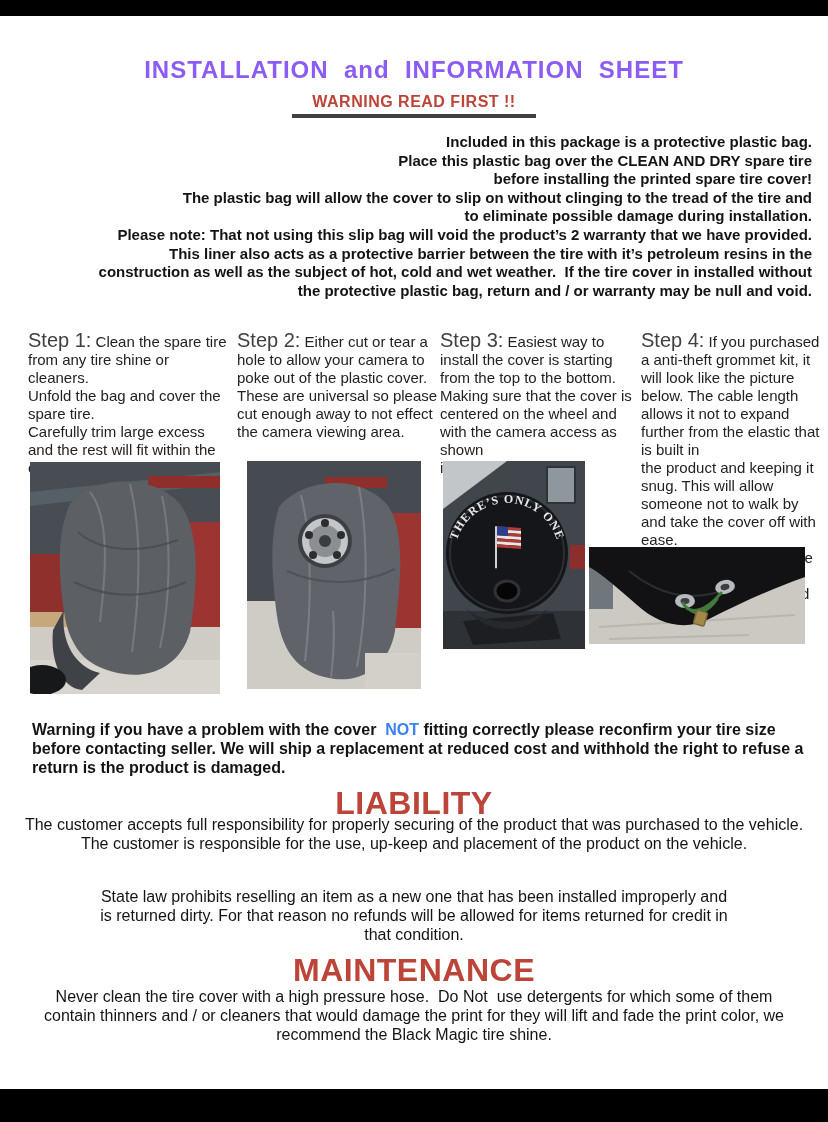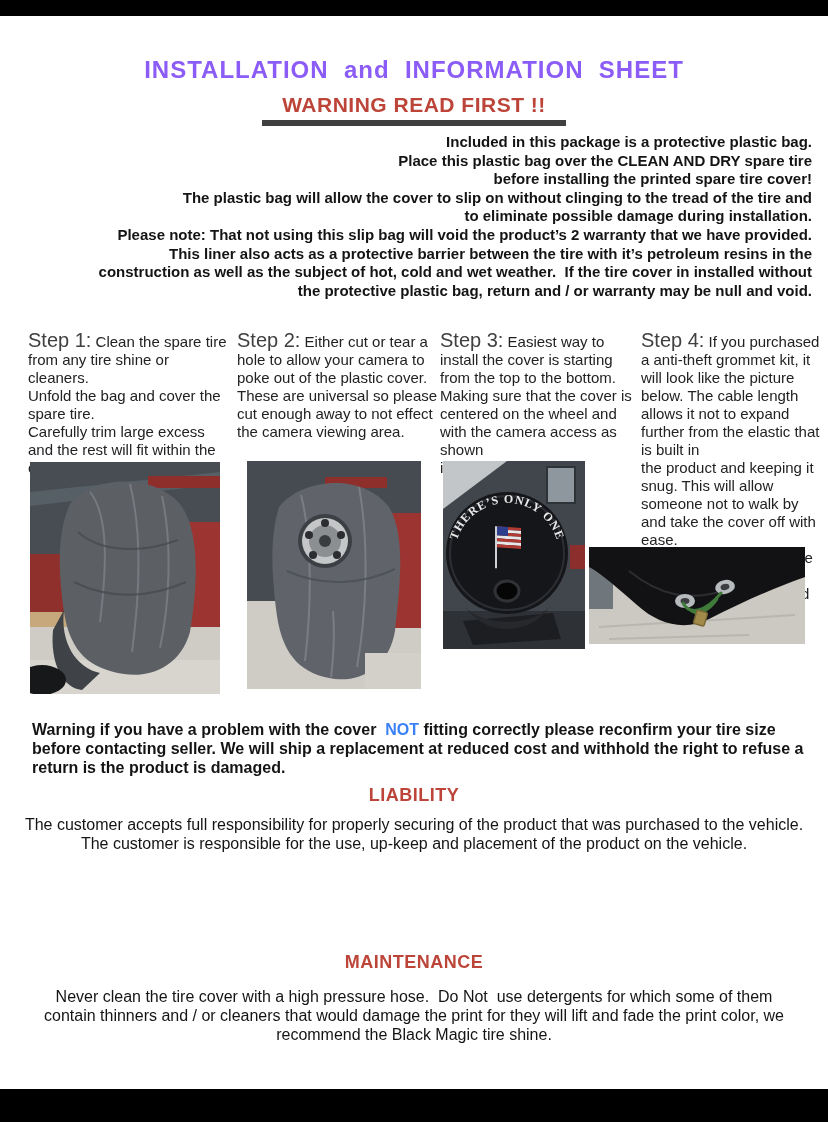--- a/index.html
+++ b/index.html
@@ -11,22 +11,22 @@
   .bar{position:absolute;left:0;right:0;background:#000;}
   .bar-top{top:0;height:16px;}
   .bar-bottom{bottom:0;height:33px;}
 
   .page-title{
     position:absolute;top:56px;left:0;right:0;text-align:center;
     font-size:24px;font-weight:bold;letter-spacing:1px;white-space:pre-wrap;color:#8b5cf6;
   }
   .warn-wrap{position:absolute;top:93px;left:0;right:0;text-align:center;}
   .warn-heading{
-    display:inline-block;font-size:21px;font-weight:bold;letter-spacing:0.5px;
-    color:#bc4438;border-bottom:6px solid #404040;padding:0 20px 3px 20px;white-space:pre-wrap;
+    display:inline-block;font-size:16px;font-weight:bold;letter-spacing:0.5px;
+    color:#bc4438;border-bottom:4px solid #404040;padding:0 20px 3px 20px;white-space:pre-wrap;
   }
   .intro{
     position:absolute;top:133px;left:8px;right:16px;text-align:right;
     font-size:15px;font-weight:bold;line-height:18.6px;white-space:pre-wrap;color:#141414;
   }
 
   .step{position:absolute;top:331px;font-size:15px;line-height:18px;color:#222;}
   .step-1{left:28px;width:201px;}
   .step-2{left:237px;width:201px;}
   .step-3{left:440px;width:197px;}
@@ -42,21 +42,21 @@
   .photo-4{left:589px;top:547px;}
 
   .fit-warning{
     position:absolute;top:720px;left:32px;right:20px;
     font-size:16px;font-weight:bold;line-height:19px;color:#141414;white-space:pre-wrap;
   }
   .not-red{color:#3b82f6;}
 
   .sec-heading{
     position:absolute;left:0;right:0;text-align:center;
-    font-size:18px;font-weight:bold;letter-spacing:0.5px;color:#bc4438;
+    font-size:32px;font-weight:bold;letter-spacing:0.5px;color:#bc4438;
   }
   .liability-h{top:785px;}
   .maintenance-h{top:952px;}
 
   .body-para{
     position:absolute;text-align:center;font-size:16px;font-weight:normal;
     line-height:19px;color:#141414;white-space:pre-wrap;
   }
   .liability-p1{top:815px;left:22px;right:22px;}
   .liability-p2{top:887px;left:95px;right:95px;}
@@ -193,18 +193,19 @@
       <ellipse cx="136" cy="40" rx="4.5" ry="3" fill="#3b3d40" transform="rotate(-12 136 40)"></ellipse>
       <path d="M94,56 C100,68 116,66 132,46 M100,62 C108,70 120,64 128,52" stroke="#3f7a3a" stroke-width="3" fill="none" stroke-linecap="round"></path>
       <rect x="106" y="64" width="11" height="14" rx="2" fill="#a28a4b" stroke="#7b6836" stroke-width="1.5" transform="rotate(16 111 71)"></rect>
     </svg>
   </span>
 
   <div class="fit-warning"><span>Warning if you have a problem with the cover  </span><span class="not-red">NOT</span><span> fitting correctly please reconfirm your tire size before contacting seller. We will ship a replacement at reduced cost and withhold the right to refuse a return is the product is damaged.</span></div>
 
   <div class="sec-heading liability-h">LIABILITY</div>
   <div class="body-para liability-p1">The customer accepts full responsibility for properly securing of the product that was purchased to the vehicle.  The customer is responsible for the use, up-keep and placement of the product on the vehicle.</div>
+  <div class="body-para liability-p2">State law prohibits reselling an item as a new one that has been installed improperly and is returned dirty. For that reason no refunds will be allowed for items returned for credit in that condition.</div>
 
   <div class="sec-heading maintenance-h">MAINTENANCE</div>
   <div class="body-para maintenance-p">Never clean the tire cover with a high pressure hose.  Do Not  use detergents for which some of them contain thinners and / or cleaners that would damage the print for they will lift and fade the print color, we recommend the Black Magic tire shine.</div>
 
   <div class="bar bar-bottom"></div>
 </div>
 
 </body></html>

